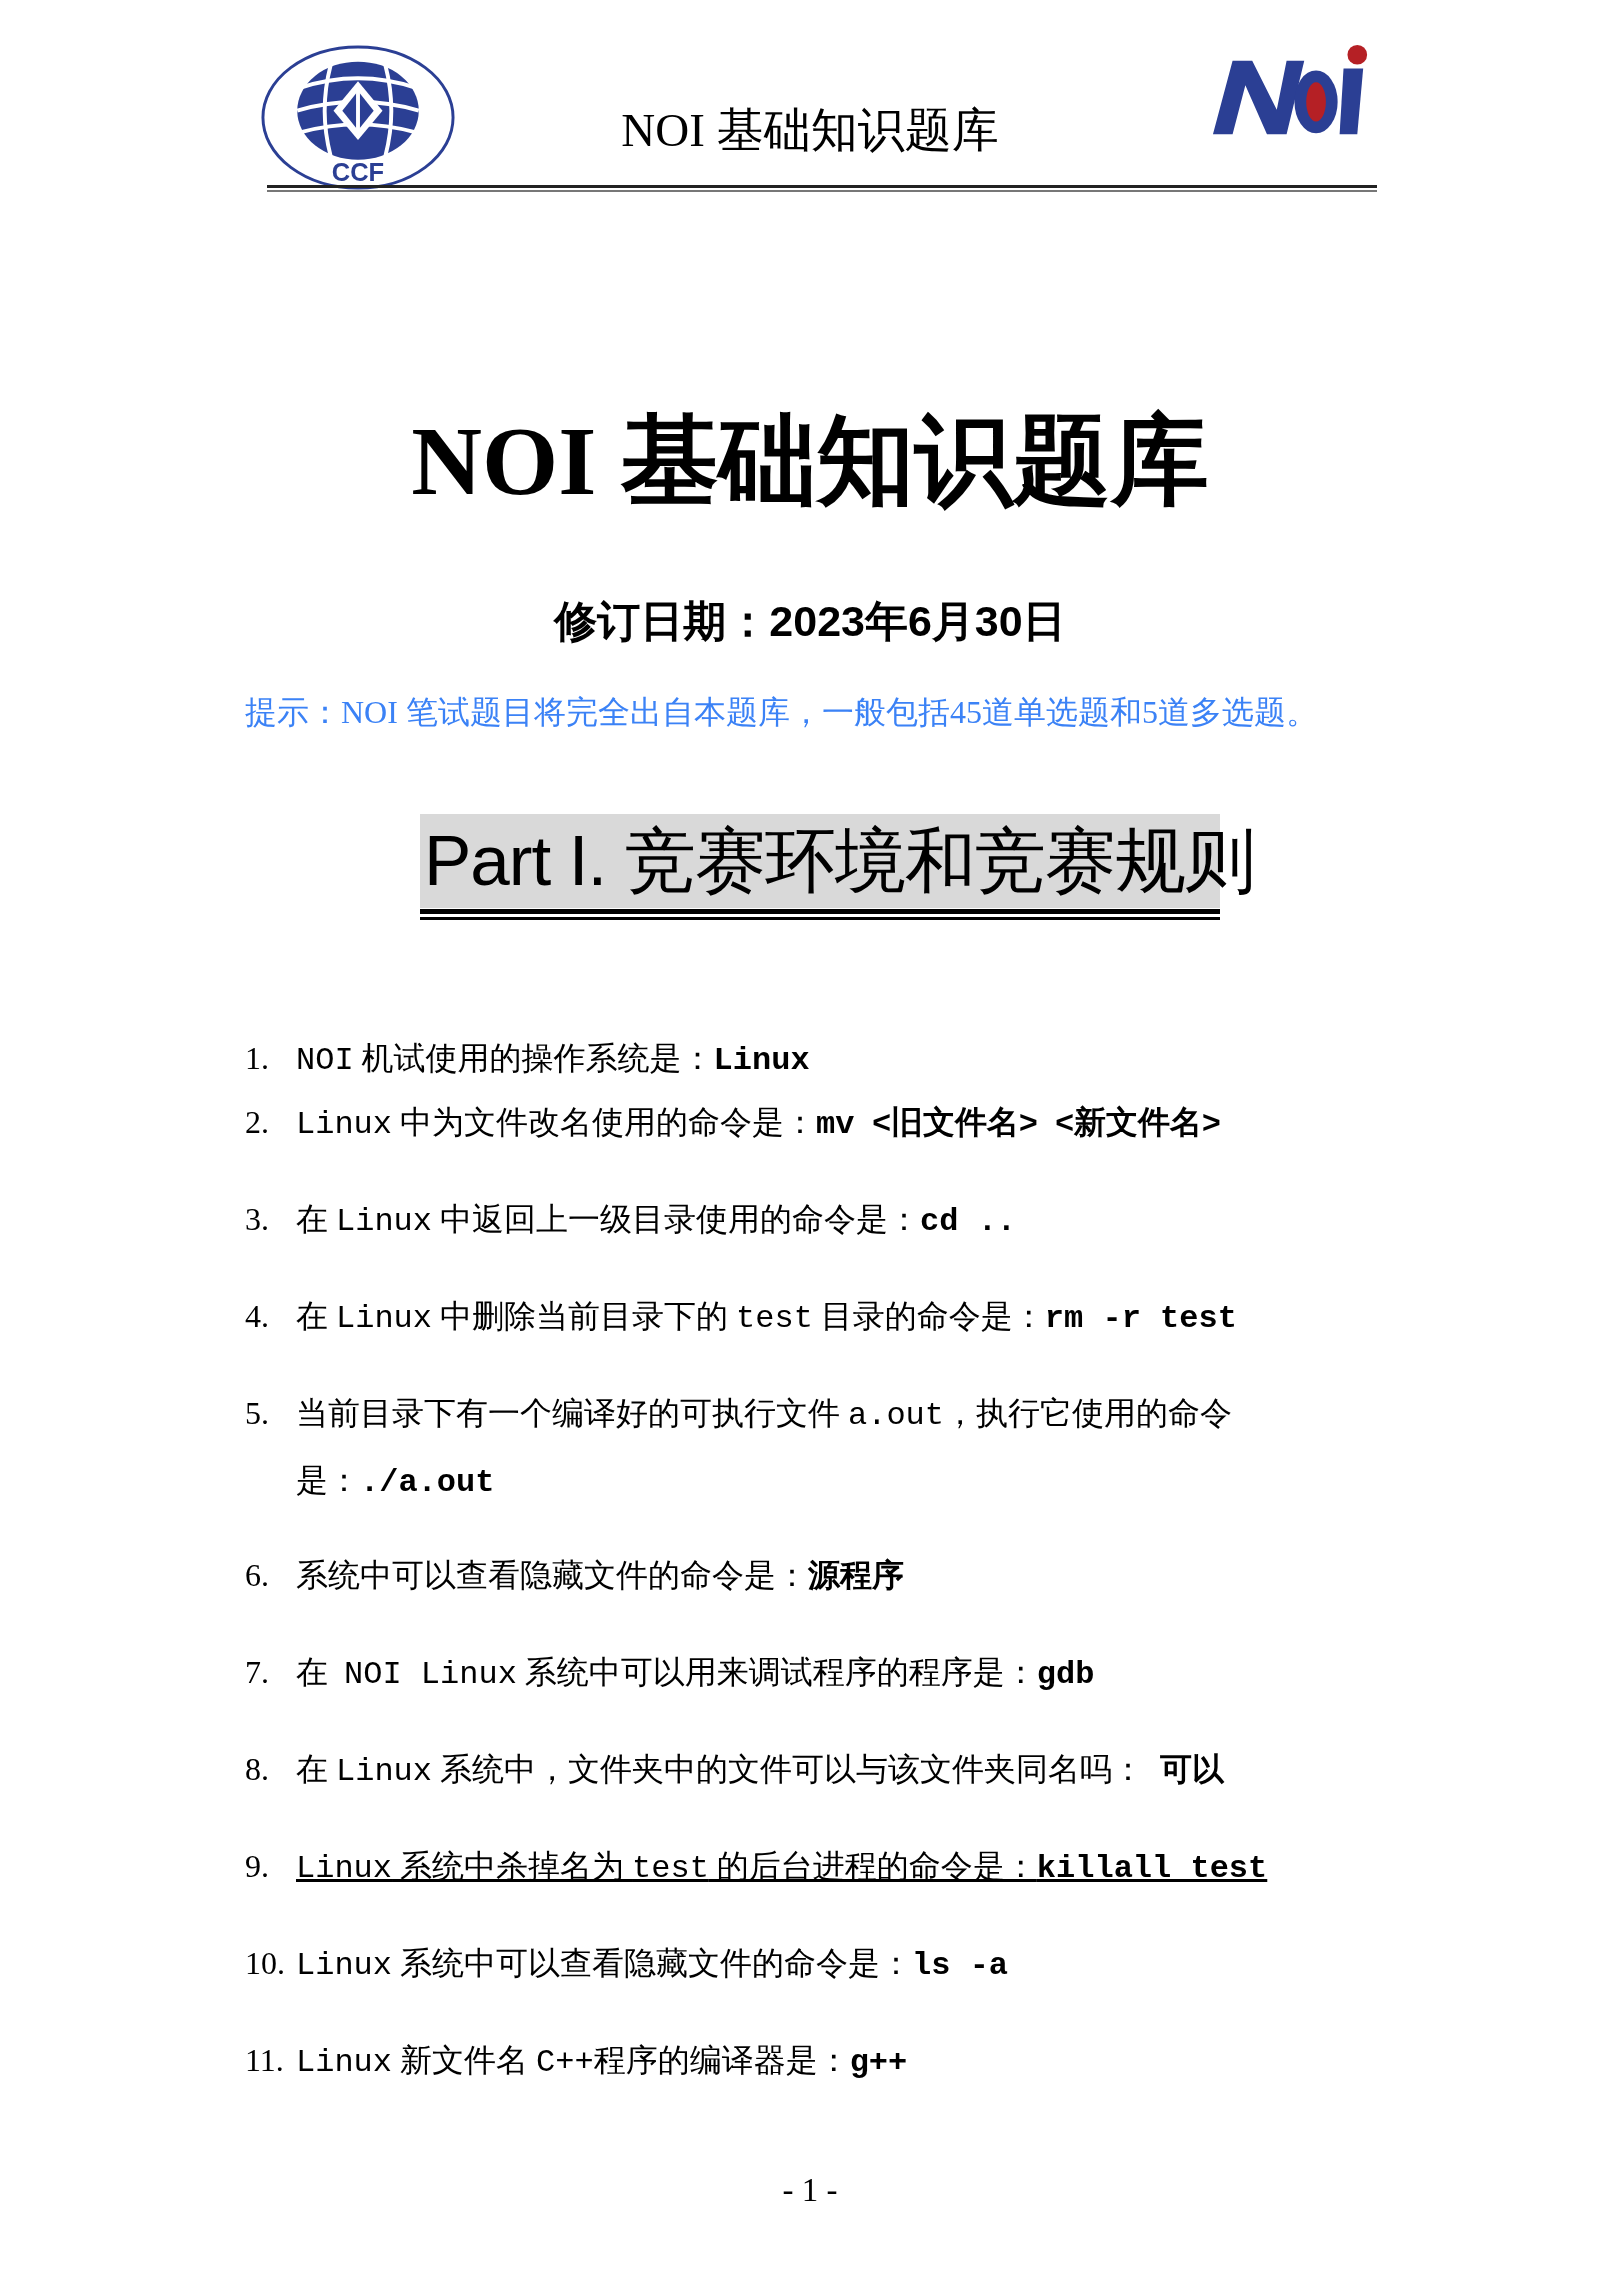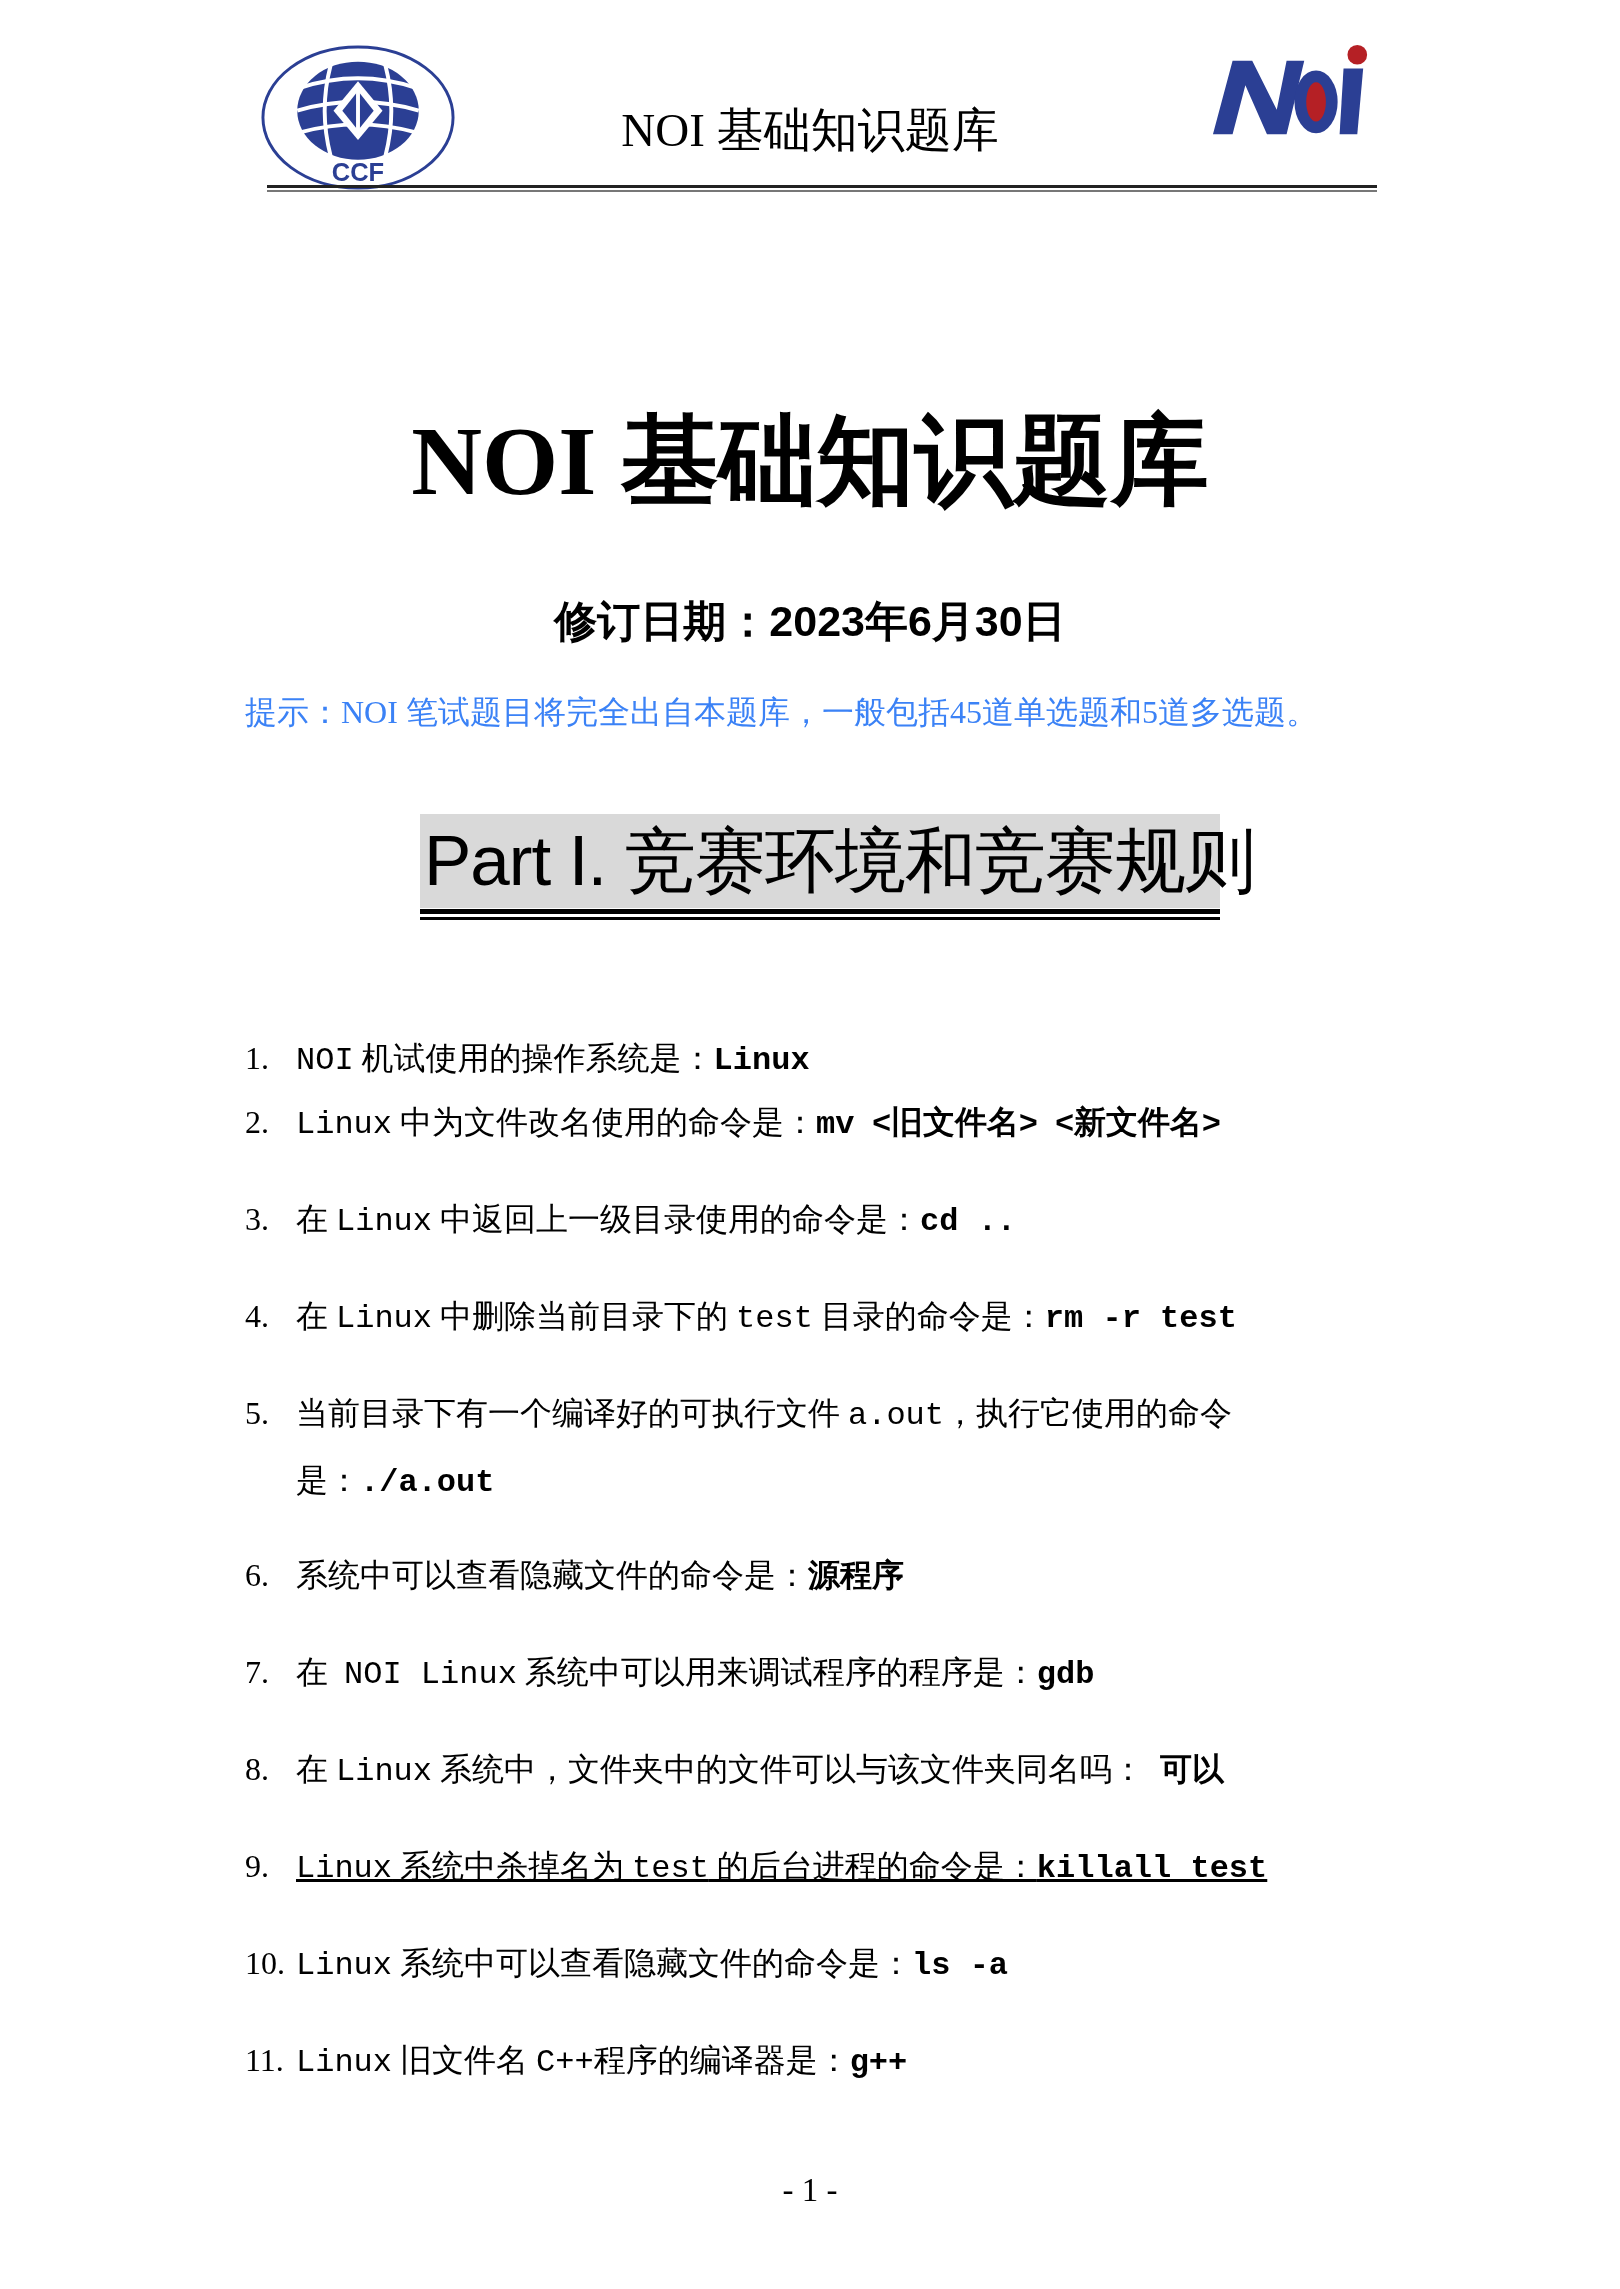--- a/index.html
+++ b/index.html
@@ -72,17 +72,17 @@
     <div class="abs q" style="top: 1034px;"><span class="num">1.</span><span class="mono" style="white-space: pre;">NOI</span><span style="white-space: pre;"> 机试使用的操作系统是：</span><span class="ans" style="white-space: pre;">Linux</span></div>
     <div class="abs q" style="top: 1098px;"><span class="num">2.</span><span class="mono" style="white-space: pre;">Linux</span><span style="white-space: pre;"> 中为文件改名使用的命令是：</span><span class="ans" style="white-space: pre;">mv</span><span class="ans-cn" style="white-space: pre;">  &lt;旧文件名&gt;  &lt;新文件名&gt;</span></div>
     <div class="abs q" style="top: 1195px;"><span class="num">3.</span><span style="white-space: pre;">在 </span><span class="mono" style="white-space: pre;">Linux</span><span style="white-space: pre;"> 中返回上一级目录使用的命令是：</span><span class="ans" style="white-space: pre;">cd ..</span></div>
     <div class="abs q" style="top: 1292px;"><span class="num">4.</span><span style="white-space: pre;">在 </span><span class="mono" style="white-space: pre;">Linux</span><span style="white-space: pre;"> 中删除当前目录下的 </span><span class="mono" style="white-space: pre;">test</span><span style="white-space: pre;"> 目录的命令是：</span><span class="ans" style="white-space: pre;">rm -r test</span></div>
     <div class="abs q" style="top: 1389px;"><span class="num">5.</span><span style="white-space: pre;">当前目录下有一个编译好的可执行文件 </span><span class="mono" style="white-space: pre; text-align: center;">a.out</span><span style="white-space: pre;">，执行它使用的命令</span><div class="cont" style="margin-top: 15.7px;"><span style="white-space: pre;">是：</span><span class="ans" style="white-space: pre;">./a.out</span></div></div>
     <div class="abs q" style="top: 1551px;"><span class="num">6.</span><span style="white-space: pre;">系统中可以查看隐藏文件的命令是：</span><span class="ans-cn" style="white-space: pre;">源程序</span></div>
     <div class="abs q" style="top: 1648px;"><span class="num">7.</span><span style="white-space: pre;">在 </span><span class="mono" style="white-space: pre; margin-left: 8px;">NOI Linux</span><span style="white-space: pre;"> 系统中可以用来调试程序的程序是：</span><span class="ans" style="white-space: pre;">gdb</span></div>
     <div class="abs q" style="top: 1745px;"><span class="num">8.</span><span style="white-space: pre;">在 </span><span class="mono" style="white-space: pre;">Linux</span><span style="white-space: pre;"> 系统中，文件夹中的文件可以与该文件夹同名吗：  </span><span class="ans-cn" style="white-space: pre;">可以</span></div>
     <div class="abs q" style="top: 1842px; text-decoration: underline;"><span class="num">9.</span><span class="mono" style="white-space: pre;">Linux</span><span style="white-space: pre;"> 系统中杀掉名为 </span><span class="mono" style="white-space: pre;">test</span><span style="white-space: pre;"> 的后台进程的命令是：</span><span class="ans" style="white-space: pre;">killall test</span></div>
     <div class="abs q" style="top: 1939px;"><span class="num">10.</span><span class="mono" style="white-space: pre;">Linux</span><span style="white-space: pre;"> 系统中可以查看隐藏文件的命令是：</span><span class="ans" style="white-space: pre;">ls -a</span></div>
-    <div class="abs q" style="top: 2036px;"><span class="num">11.</span><span class="mono" style="white-space: pre;">Linux</span><span style="white-space: pre;"> 旧文件名 </span><span class="mono" style="white-space: pre;">C++</span><span style="white-space: pre;">程序的编译器是：</span><span class="ans" style="white-space: pre;">g++</span></div>
+    <div class="abs q" style="top: 2036px;"><span class="num">11.</span><span class="mono" style="white-space: pre;">Linux</span><span style="white-space: pre;"> 新文件名 </span><span class="mono" style="white-space: pre;">C++</span><span style="white-space: pre;">程序的编译器是：</span><span class="ans" style="white-space: pre;">g++</span></div>
   </div>
 
 <div class="abs page-num">- 1 -</div>
 
 
 </body></html>

